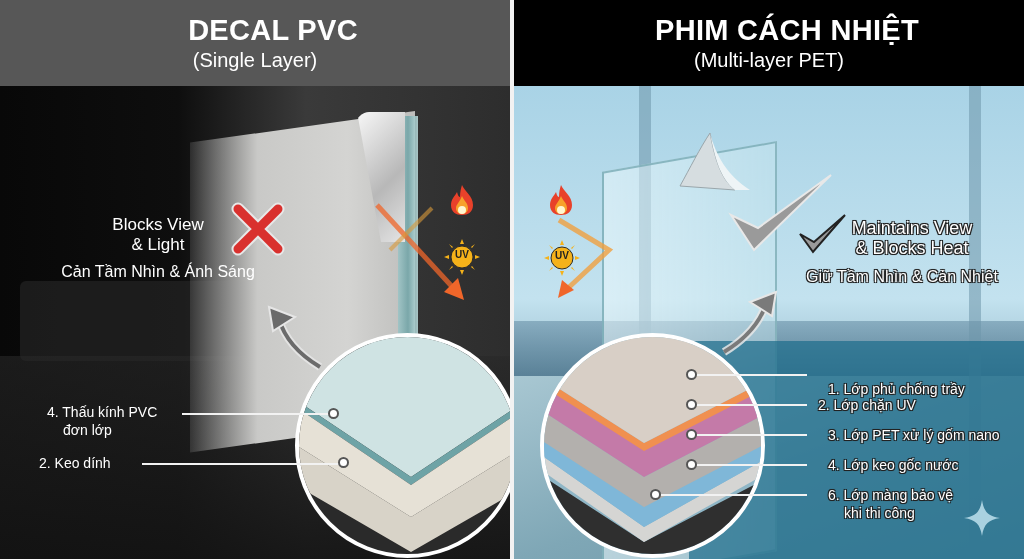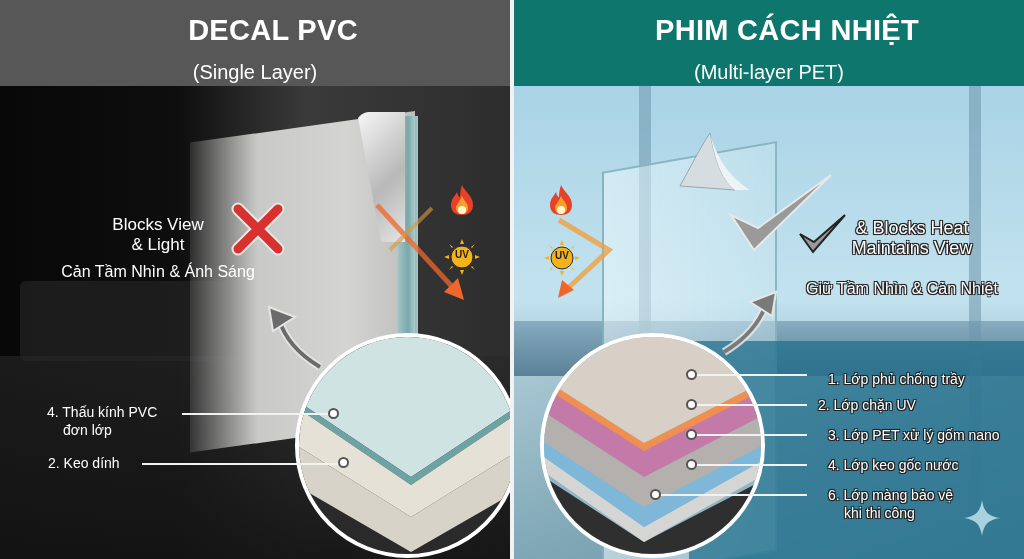--- a/index.html
+++ b/index.html
@@ -6,23 +6,23 @@
     html, body { width: 1024px; height: 559px; overflow: hidden; background: #111; }
     body { font-family: "Liberation Sans", "DejaVu Sans", sans-serif; position: relative; }
 
     .panel { position: absolute; top: 0; height: 559px; overflow: hidden; }
     .panel-left { left: 0; width: 510px; background: #0d0d0d; }
     .panel-right { left: 514px; width: 510px; background: #b9dbe8; }
     .divider { position: absolute; left: 510px; top: 0; width: 4px; height: 559px; background: #f2f2f2; }
 
     .header { position: absolute; left: 0; top: 0; width: 100%; height: 86px; text-align: center; color: #fff; }
     .panel-left .header { background: #575757; }
-    .panel-right .header { background: #0f766e; }
+    .panel-right .header { background: #000000; }
     .header .title { font-size: 29px; font-weight: bold; margin-top: 14px; letter-spacing: 0.3px; padding-left: 36px; }
-    .header .subtitle { font-size: 20px; margin-top: 14px; }
+    .header .subtitle { font-size: 20px; margin-top: 2px; }
 
     
     .left-scene { position: absolute; top: 86px; left: 0; width: 510px; height: 473px;
       background: linear-gradient(90deg, #080808 0%, #0e0e0e 35%, #262626 48%, #3a3a3a 60%, #2d2d2d 100%); }
     .left-floor { position: absolute; left: 0; top: 270px; width: 510px; height: 203px;
       background: linear-gradient(180deg, rgba(40,40,40,0.6), rgba(20,20,20,0.9)); }
     .sofa { position: absolute; left: 20px; top: 195px; width: 240px; height: 80px; background: rgba(35,35,35,0.7); border-radius: 6px; }
     .left-pane { position: absolute; left: 190px; top: 25px; width: 225px; height: 310px;
       background: linear-gradient(90deg, rgba(200,200,200,0.15) 0%, #c9c9c7 30%, #d4d4d2 70%, #bdbdbb 100%);
       transform: skewY(-8deg); transform-origin: top right; }
@@ -129,21 +129,21 @@
     </svg>
   </div>
 
   <div class="layer-label" style="left:47px;top:403px;">
     <div>4. Thấu kính PVC</div>
     <div style="padding-left:16px;">đơn lớp</div>
   </div>
   <div class="leader" style="left:182px;top:413px;width:152px;"></div>
   <div class="dot" style="left:328px;top:408px;"></div>
 
-  <div class="layer-label" style="left:48px;top:454px;">
+  <div class="layer-label" style="left:39px;top:454px;">
     <div>2. Keo dính</div>
   </div>
   <div class="leader" style="left:142px;top:463px;width:200px;"></div>
   <div class="dot" style="left:338px;top:457px;"></div>
 </div>
 
 <div class="divider"></div>
 
 <div class="panel panel-right">
   <div class="right-scene">
@@ -167,25 +167,25 @@
 
   <svg style="left:212px;top:170px;" width="110" height="85" viewBox="0 0 110 85">
     <path d="M5 45 L28 80 L105 5 L32 58 Z" fill="#9a9a9a" stroke="#e8e8e8" stroke-width="2"></path>
   </svg>
 
   <svg style="left:283px;top:212px;" width="50" height="42" viewBox="0 0 50 42">
     <path d="M3 22 L16 40 L48 3 L17 30 Z" fill="#9a9a9a" stroke="#222" stroke-width="2"></path>
   </svg>
 
   <div class="claim outlined" style="left:328px;top:218px;width:140px;">
+    <div class="en" style="font-size:18px;">Maintains View</div>
     <div class="en" style="font-size:18px;">&amp; Blocks Heat</div>
-    <div class="en" style="font-size:18px;">Maintains View</div>
   </div>
   <div class="claim outlined" style="left:278px;top:268px;width:220px;">
-    <div class="vi" style="margin-top:12px;font-size:16px;">Giữ Tầm Nhìn &amp; Cản Nhiệt</div>
+    <div class="vi" style="margin-top:0;font-size:16px;">Giữ Tầm Nhìn &amp; Cản Nhiệt</div>
   </div>
 
   <svg style="left:40px;top:210px;" width="70" height="90" viewBox="0 0 70 90">
     <polyline points="5,10 55,40 12,80" stroke="#f0a040" stroke-width="5" fill="none" opacity="0.8"></polyline>
     <polygon points="4,88 8,70 20,80" fill="#f0662a"></polygon>
   </svg>
 
   <svg style="left:34px;top:184px;" width="26" height="32" viewBox="0 0 26 32">
     <path d="M13 1 C16 8 24 12 24 21 C24 28 19 31 13 31 C7 31 2 28 2 21 C2 15 6 12 8 8 C9 12 10 13 11 13 C11 8 12 4 13 1 Z" fill="#e8412a"></path>
     <path d="M13 12 C15 17 19 19 19 24 C19 28 16 30 13 30 C10 30 7 28 7 24 C7 21 10 19 13 12 Z" fill="#f7a12a"></path>
@@ -220,21 +220,21 @@
       <polygon points="0,105 100,170 225,105 225,120 100,190 0,120" fill="#7fb7d8"></polygon>
       <polygon points="0,75 100,140 225,75 225,105 100,170 0,105" fill="#b3b0ad"></polygon>
       <polygon points="0,48 100,112 225,48 225,75 100,140 0,75" fill="#c47aa8"></polygon>
       <polygon points="0,42 100,106 225,42 225,50 100,114 0,50" fill="#f09050"></polygon>
       <polygon points="0,0 225,0 225,42 100,106 0,42" fill="#d8cfc6"></polygon>
     </svg>
   </div>
 
   <div class="dot" style="left:172px;top:369px;"></div>
   <div class="leader" style="left:183px;top:374px;width:110px;"></div>
-  <div class="layer-label outlined" style="left:314px;top:370px;">1. Lớp phủ chống trầy</div>
+  <div class="layer-label outlined" style="left:314px;top:380px;">1. Lớp phủ chống trầy</div>
 
   <div class="dot" style="left:172px;top:399px;"></div>
   <div class="leader" style="left:183px;top:404px;width:110px;"></div>
   <div class="layer-label outlined" style="left:304px;top:396px;">2. Lớp chặn UV</div>
 
   <div class="dot" style="left:172px;top:429px;"></div>
   <div class="leader" style="left:183px;top:434px;width:110px;"></div>
   <div class="layer-label outlined" style="left:314px;top:426px;">3. Lớp PET xử lý gốm nano</div>
 
   <div class="dot" style="left:172px;top:459px;"></div>

